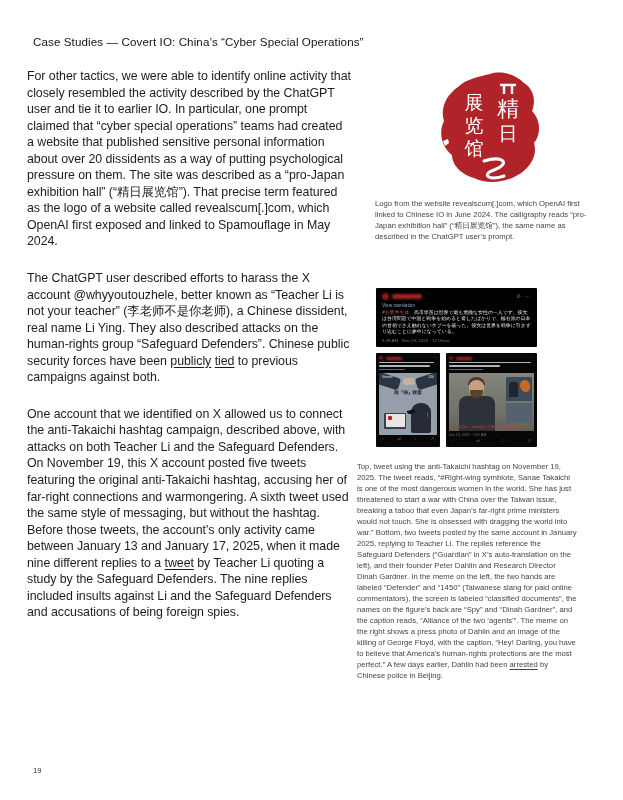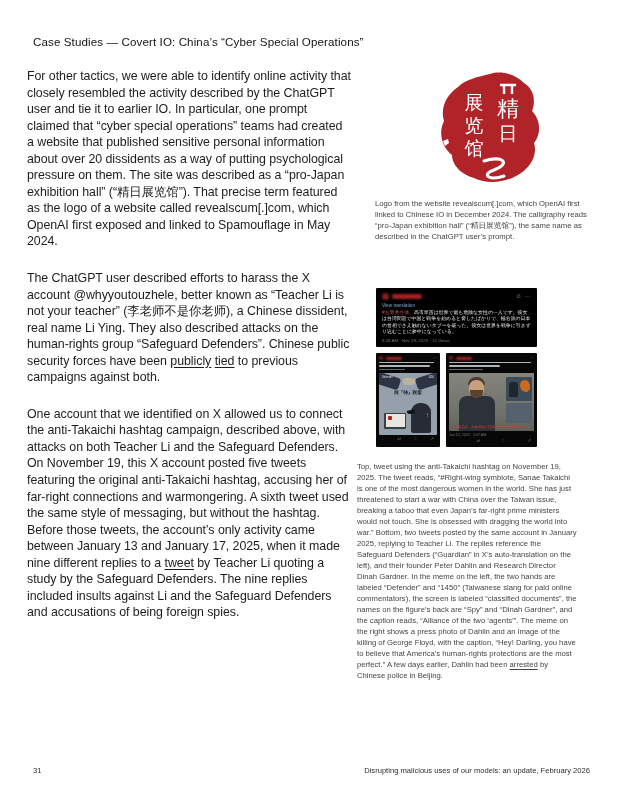--- a/index.html
+++ b/index.html
@@ -111,21 +111,21 @@
       <path d="M72,16 h16 M76,16 v9 M84,16 v9" stroke="#ffffff" stroke-width="2.4" fill="none"></path>
       <text x="80" y="47" font-size="22" fill="#ffffff" text-anchor="middle" font-family="DejaVu Sans, sans-serif">精</text>
       <text x="80" y="71" font-size="19" fill="#ffffff" text-anchor="middle" font-family="DejaVu Sans, sans-serif">日</text>
       <text x="46" y="40" font-size="19" fill="#ffffff" text-anchor="middle" font-family="DejaVu Sans, sans-serif">展</text>
       <text x="46" y="63" font-size="19" fill="#ffffff" text-anchor="middle" font-family="DejaVu Sans, sans-serif">览</text>
       <text x="46" y="86" font-size="19" fill="#ffffff" text-anchor="middle" font-family="DejaVu Sans, sans-serif">馆</text>
       <path d="M56,92 C74,86 84,94 66,101 C52,106 62,112 76,107" stroke="#ffffff" stroke-width="3" fill="none" stroke-linecap="round"></path>
     </svg>
   </div>
 
-  <div class="caption caption-1">Logo from the website revealscum[.]com, which OpenAI first linked to Chinese IO in December 2024. The calligraphy reads “pro-Japan exhibition hall” (“精日展览馆”), the same name as described in the ChatGPT user’s prompt.</div>
+  <div class="caption caption-1">Logo from the website revealscum[.]com, which OpenAI first linked to Chinese IO in June 2024. The calligraphy reads “pro-Japan exhibition hall” (“精日展览馆”), the same name as described in the ChatGPT user’s prompt.</div>
 
   <div class="tweet-figure">
 
     <div class="tw-card tw-top">
       <div class="tw-head">
         <div class="tw-avatar"></div>
         <div class="tw-name"></div>
         <div class="tw-dots">⊘ ⋯</div>
       </div>
       <div class="tw-translate">View translation</div>
@@ -200,16 +200,15 @@
           <span>♡</span>
           <span>↗</span>
         </div>
       </div>
 
     </div>
   </div>
 
   <div class="caption caption-2"><span>Top, tweet using the anti-Takaichi hashtag on November 19, 2025. The tweet reads, “#Right-wing symbiote, Sanae Takaichi is one of the most dangerous women in the world. She has just threatened to start a war with China over the Taiwan issue, breaking a taboo that even Japan’s far-right prime ministers would not touch. She is obsessed with dragging the world into war.” Bottom, two tweets posted by the same account in January 2025, replying to Teacher Li. The replies reference the Safeguard Defenders (“Guardian” in X’s auto-translation on the left), and their founder Peter Dahlin and Research Director Dinah Gardner. In the meme on the left, the two hands are labeled “Defender” and “1450” (Taiwanese slang for paid online commentators), the screen is labeled “classified documents”, the names on the figure’s back are “Spy” and “Dinah Gardner”, and the caption reads, “Alliance of the two ‘agents’”. The meme on the right shows a press photo of Dahlin and an image of the killing of George Floyd, with the caption, “Hey! Darling, you have to believe that America’s human-rights protections are the most perfect.” A few days earlier, Dahlin had been </span><a class="inline-link">arrested</a><span> by Chinese police in Beijing.</span></div>
 
-  <div class="footer-left">31</div>
-  <div class="footer-right">Disrupting malicious uses of our models: an update, February 2026</div>
+  <div class="footer-left">19</div>
 
 </div>
 
 </body></html>

